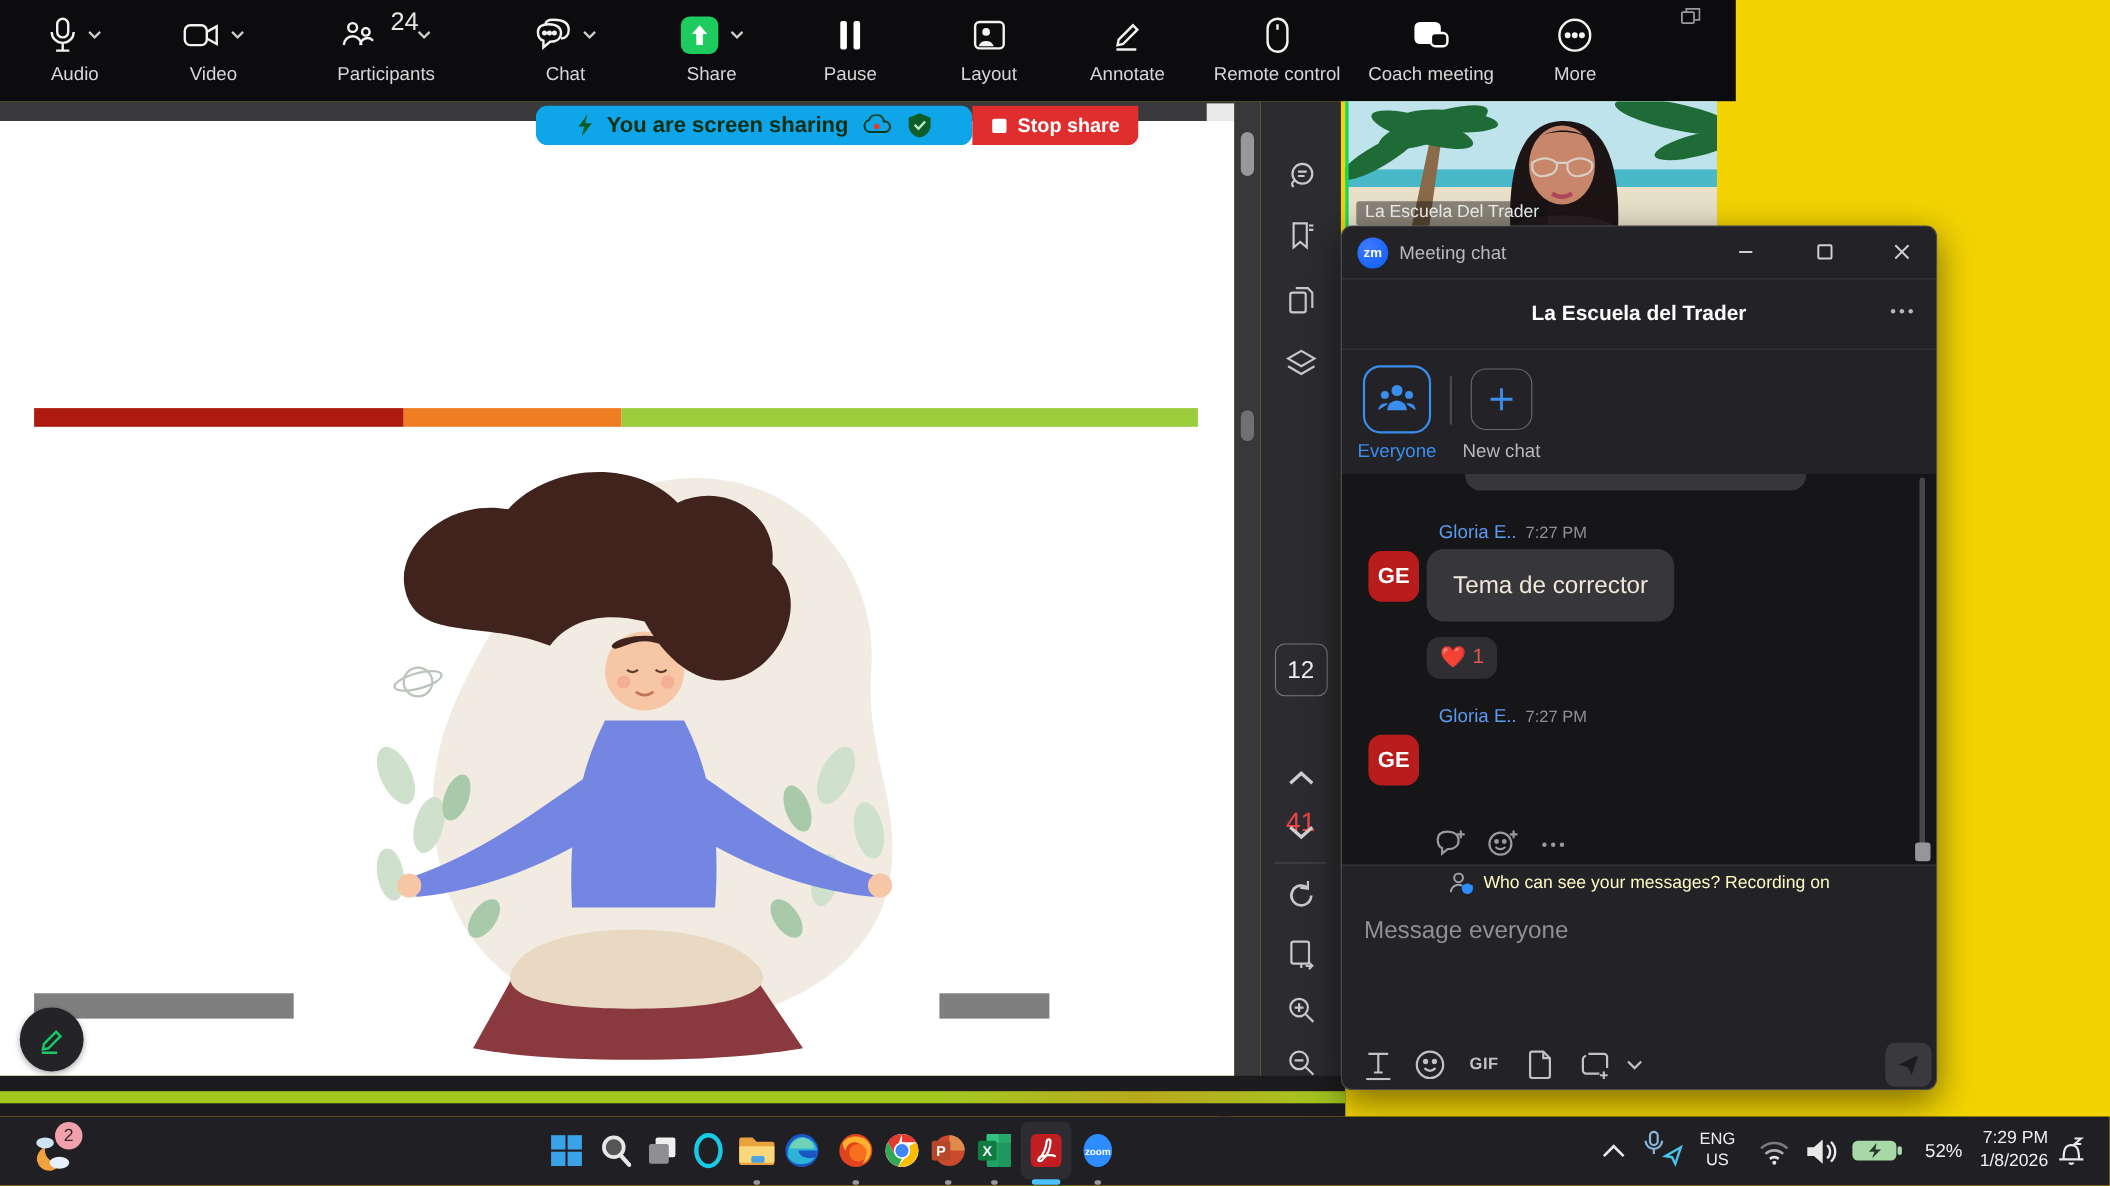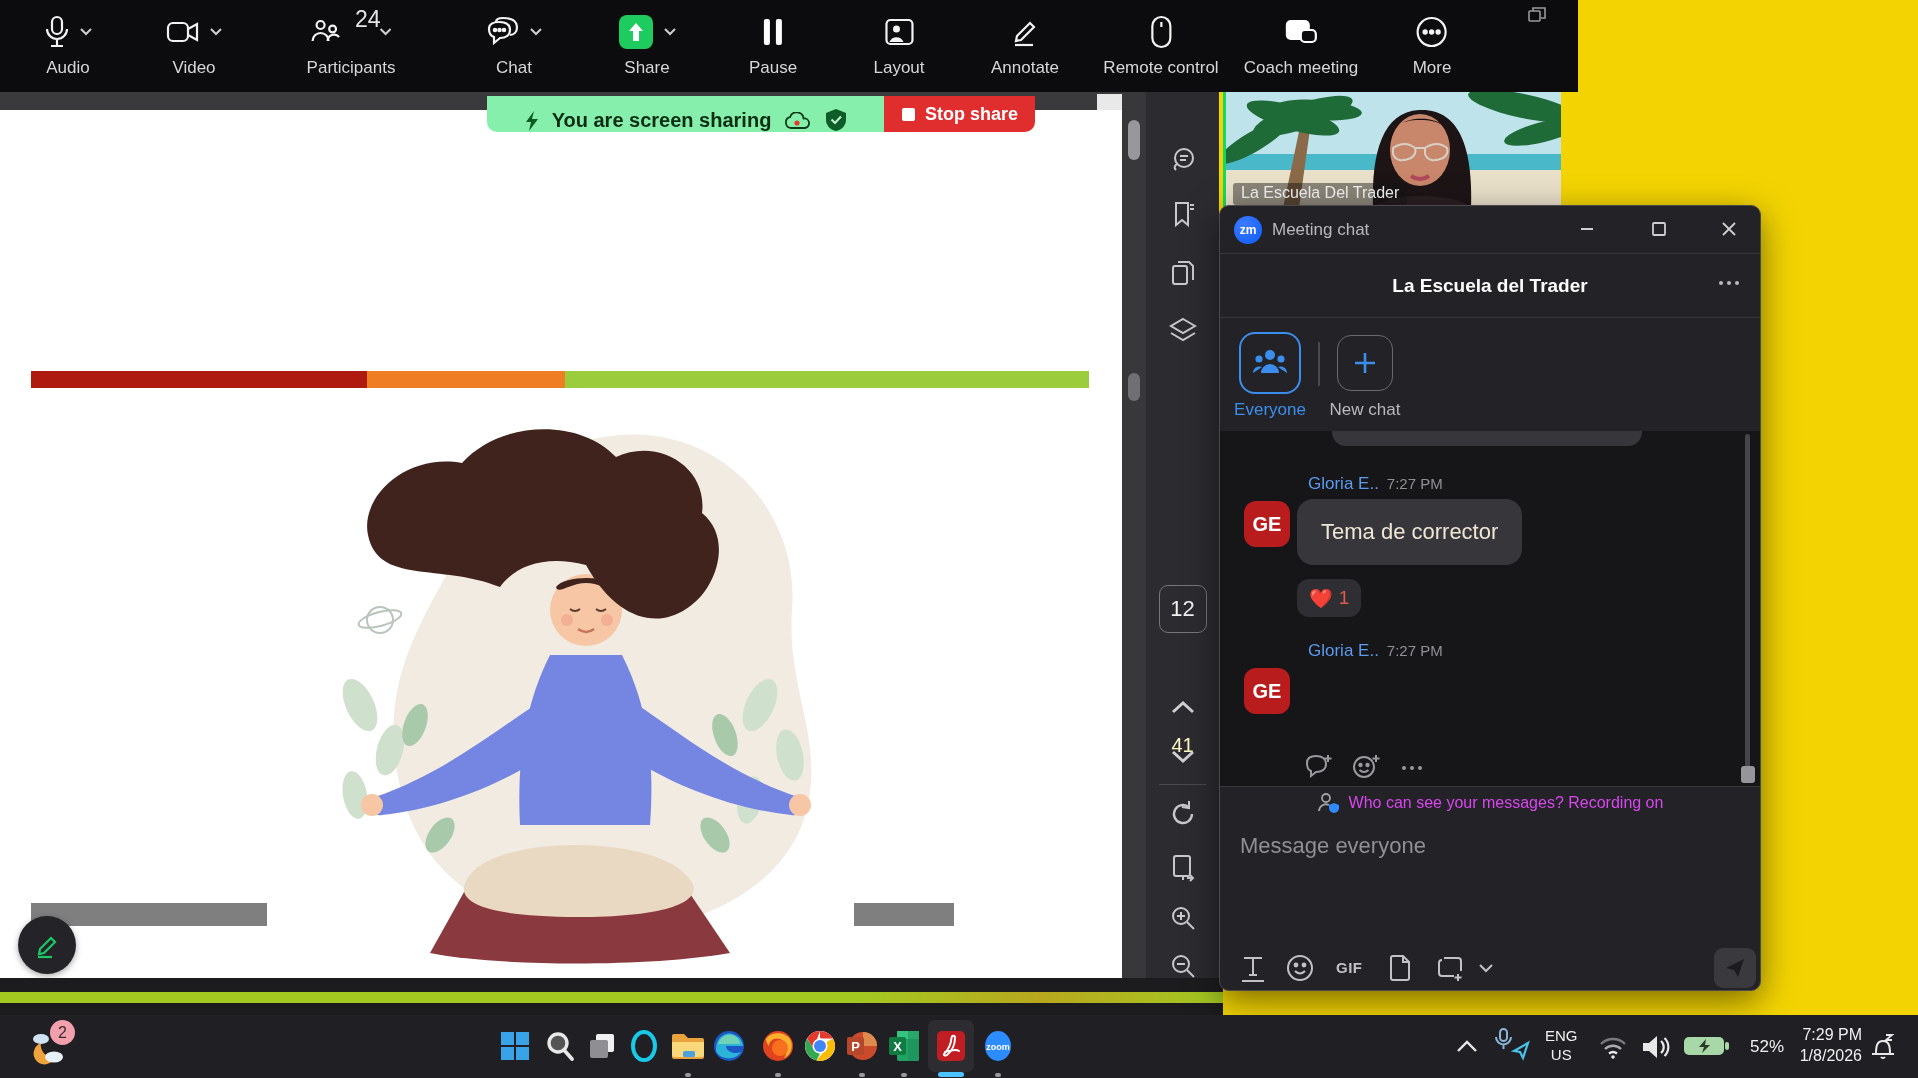--- a/index.html
+++ b/index.html
@@ -11,36 +11,36 @@
   
   #toolbar { left:0; top:0; width:1578px; height:92px; background:#0c0c0e; }
   .tb-btn { position:absolute; top:10px; transform:translateX(-50%); display:flex; flex-direction:column; align-items:center; cursor:pointer; }
   .tb-icon-row { display:flex; align-items:center; gap:10px; height:44px; color:#f2f2f2; }
   .tb-label { margin-top:4px; font-size:17px; color:#d7d7d9; white-space:nowrap; }
   .tb-chev { color:#cfcfcf; }
   .tb-badge { position:absolute; left:50%; top:-4px; margin-left:4px; font-size:23px; color:#e5e5e5; }
 
   
   #banner { left:487px; top:96px; height:36px; display:flex; border-radius:0 0 10px 10px; overflow:hidden; }
-  #banner-green { width:397px; background:#86efac; display:flex; align-items:flex-end; justify-content:center; gap:12px; }
+  #banner-green { width:397px; background:#0ea5e9; display:flex; align-items:center; justify-content:center; gap:12px;border-radius:11px; }
   #banner-msg { font-size:20px; font-weight:bold; color:#0b2e12; }
   #banner-red { width:151px; background:#e02e2e; display:flex; align-items:center; justify-content:center; gap:9px; cursor:pointer; }
   #banner-stop { font-size:18px; font-weight:bold; color:#fff; }
 
   
   #pp-topstrip { left:0; top:92px; width:1122px; height:18px; background:#3a3a3d; }
   #slide-area { left:0; top:110px; width:1122px; height:868px; background:#ffffff; }
   #slide-titleblock { left:31px; top:80px; width:1058px; height:181px; background:#3f3f3f; }
   #slide-title { left:345px; top:55px; font-size:60px; color:#fcfcfc; letter-spacing:1px; }
   #bars { left:31px; top:261px; width:1058px; height:17px; display:flex; }
   #scrollstrip { left:1122px; top:92px; width:24px; height:899px; background:#38383b; }
   #sidebar { left:1146px; top:92px; width:73px; height:899px; background:#2c2c30; }
   .sb-icon { position:absolute; left:50%; transform:translate(-50%,-50%); color:#c9c9cb; cursor:pointer; }
   #slide-badge { left:50%; transform:translateX(-50%); top:493px; width:48px; height:48px; border:1px solid #77777b; border-radius:9px; color:#f0f0f0; font-size:22px; display:flex; align-items:center; justify-content:center; }
-  #total-slides { left:50%; transform:translateX(-50%); top:642px; color:#fef9c3; font-size:20px; }
+  #total-slides { left:50%; transform:translateX(-50%); top:642px; color:#ef4444; font-size:24px; }
   #bottomstrip { left:0; top:978px; width:1223px; height:37px; background:#1c1c1e; }
   #limeline { left:0; top:14px; width:1223px; height:11px; background:linear-gradient(90deg,#a3c921 70%,#b8a81e 85%,#a3c921 100%); }
   #pencil-fab { left:18px; top:916px; width:58px; height:58px; border-radius:50%; background:#242428; display:flex; align-items:center; justify-content:center; cursor:pointer; box-shadow:0 2px 6px rgba(0,0,0,.35); }
   .grayblock { background:#7f7f7f; }
 
   
   #cf-logo { left:952px; top:868px; width:170px; height:60px; display:flex; align-items:flex-start; gap:4px; }
   #cf-text { line-height:1; }
   #cf-tag { font-size:10px; color:#e8732a; font-weight:bold; text-align:right; }
   #cf-brand { font-size:28px; font-weight:bold; color:#e8732a; }
@@ -69,21 +69,21 @@
   .msg-name { color:#5b9bf0; font-size:17px; }
   .msg-time { color:#909095; font-size:15px; margin-left:8px; }
   .avatar { width:46px; height:46px; border-radius:12px; background:#b91c1c; color:#fff; font-weight:bold; font-size:20px; display:flex; align-items:center; justify-content:center;text-align:right; }
   .bubble { background:#36363b; border-radius:16px; color:#efe7d6; font-size:22px; display:flex; align-items:center; padding:0 24px; }
   #reaction { background:#2e2e33; border-radius:12px; display:flex; align-items:center; gap:6px; padding:0 12px; font-size:19px; cursor:pointer; }
   #reaction .cnt { color:#e05a4e; font-size:19px; }
   .act-icon { position:absolute; color:#9a9a9e; cursor:pointer; }
   #chat-scroll { left:525px; top:228px; width:5px; height:340px; background:#46464a; border-radius:3px; }
   #chat-scroll-btn { left:521px; top:560px; width:14px; height:17px; background:#96969a; border-radius:3px; }
   #infobar { left:0; top:580px; width:100%; height:33px; background:#232327; border-top:1px solid #38383c; display:flex; align-items:center; justify-content:center; gap:8px; }
-  #infobar span { color:#d946ef; font-size:16px; }
+  #infobar span { color:#fef9c3; font-size:16px; }
   #composer-input { left:10px; top:617px; width:515px; height:116px; background:transparent; border:none; outline:none; resize:none; color:#e8e8e8; font-size:22px; font-family:"Liberation Sans",sans-serif; padding:10px; }
   #composer-input::placeholder { color:#8f8f94; }
   .comp-icon { position:absolute; top:748px; color:#c2c2c6; cursor:pointer; }
   #gif-btn { font-size:15px; font-weight:bold; letter-spacing:.5px; top:753px; }
   #send-btn { left:494px; top:742px; width:42px; height:40px; background:#3a3a3e; border-radius:9px; display:flex; align-items:center; justify-content:center; color:#1c1c20; cursor:pointer; }
 
   
   #taskbar { left:0; top:1015px; width:1918px; height:63px; background:#202024; }
   .tb-app { position:absolute; top:9px; width:44px; height:44px; display:flex; align-items:center; justify-content:center; border-radius:6px; cursor:pointer; }
   .run-dot { position:absolute; top:58px; width:6px; height:4px; border-radius:3px; background:#9a9a9e; }

